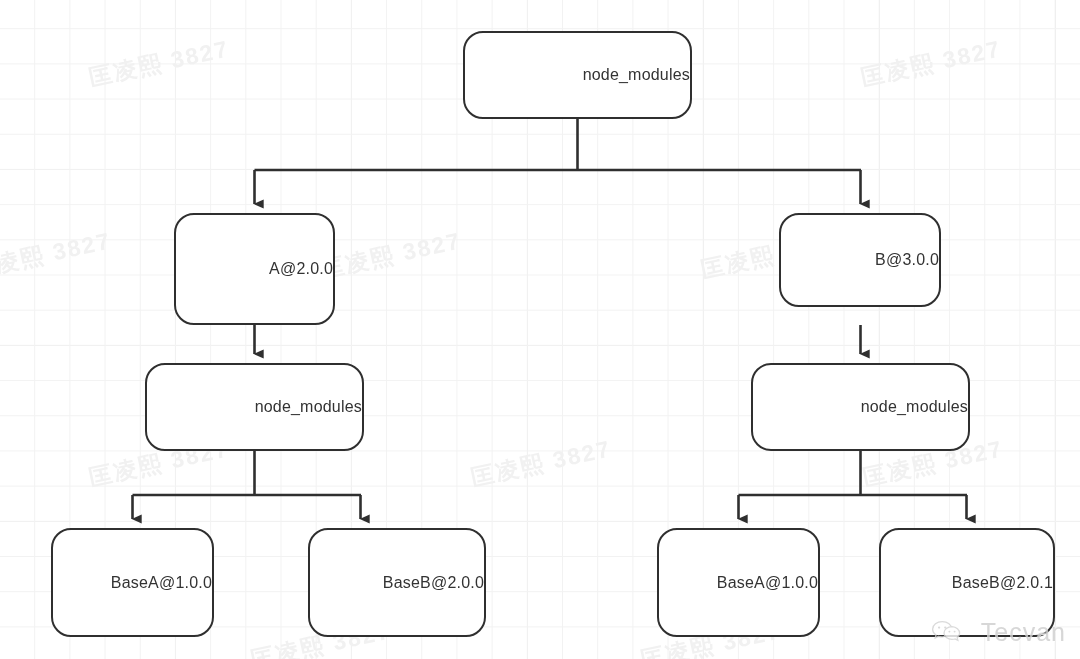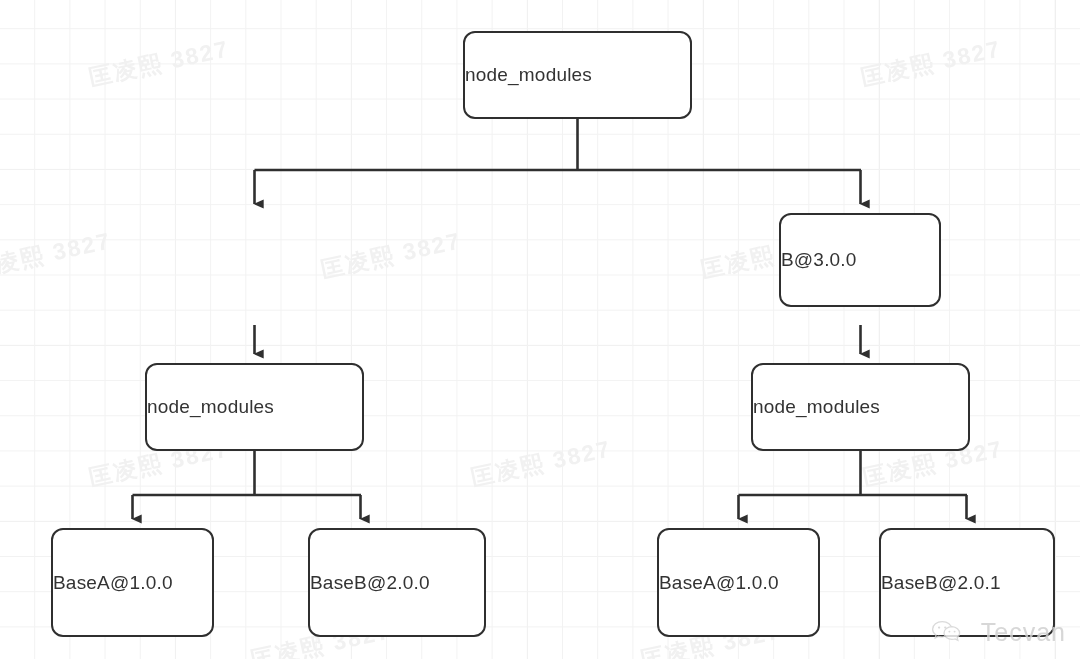--- a/index.html
+++ b/index.html
@@ -25,26 +25,26 @@
       176px 176px;
     background-position: -1px -7px, -1px -7px, -1px -7px, -1px -7px;
     font-family: "Liberation Sans", "DejaVu Sans", sans-serif;
   }
 
   .node {
     position: absolute;
     box-sizing: border-box;
     background: #ffffff;
     border: 2.5px solid #2f2f2f;
-    border-radius: 12px;
+    border-radius: 20px;
     display: flex;
     align-items: center;
-    justify-content: flex-start;
+    justify-content: flex-end;
     color: #333333;
-    font-size: 19px;
+    font-size: 16px;
     letter-spacing: 0.2px;
     z-index: 3;
   }
   .node-label {
     pointer-events: none;
     white-space: nowrap;
   }
 
   #edges {
     position: absolute;
@@ -134,20 +134,23 @@
       <path d="M738.5,495 L967,495"></path>
       <path d="M738.5,495 L738.5,519" marker-end="url(#arw)"></path>
       <path d="M966.5,495 L966.5,519" marker-end="url(#arw)"></path>
     </g>
   </svg>
 
   <div class="node" style="left:463px; top:31px; width:229px; height:88px;">
     <span class="node-label">node_modules</span>
   </div>
 
+  <div class="node" style="left:174px; top:213px; width:161px; height:112px;">
+    <span class="node-label">A@2.0.0</span>
+  </div>
 
   <div class="node" style="left:779px; top:213px; width:162px; height:94px;">
     <span class="node-label">B@3.0.0</span>
   </div>
 
   <div class="node" style="left:145px; top:363px; width:219px; height:88px;">
     <span class="node-label">node_modules</span>
   </div>
 
   <div class="node" style="left:751px; top:363px; width:219px; height:88px;">

